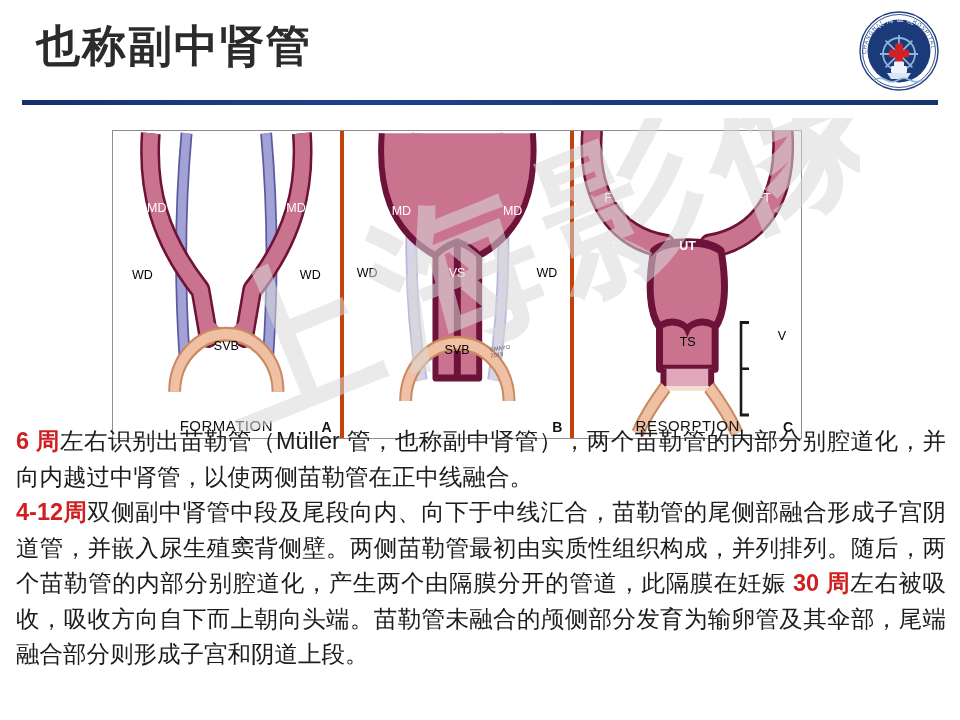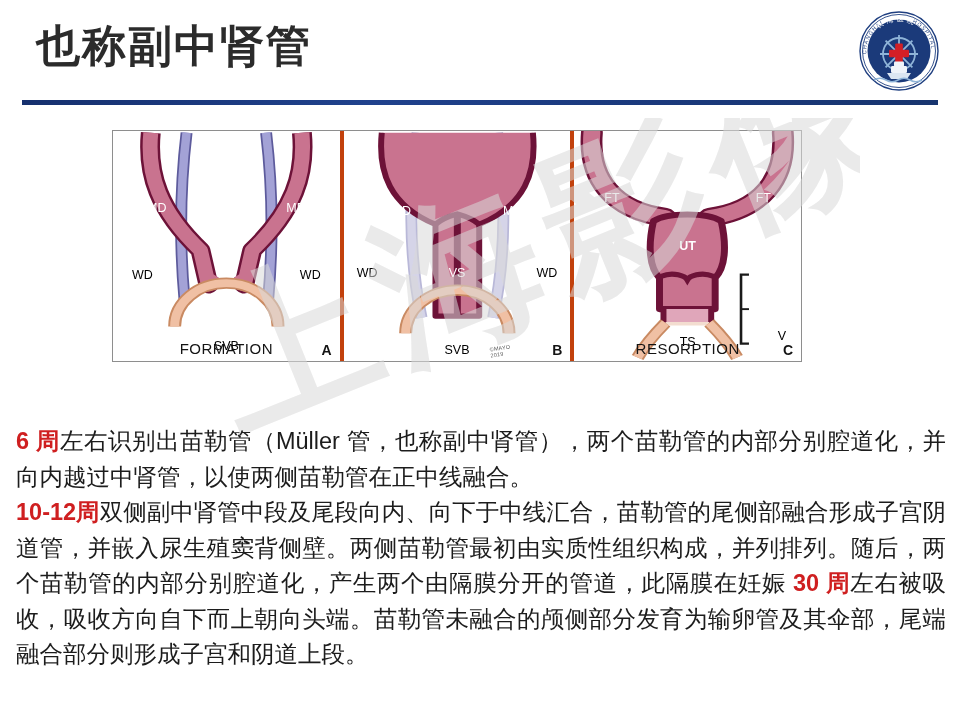--- a/index.html
+++ b/index.html
@@ -59,21 +59,21 @@
     width: 82px;
     height: 82px;
   }
 
   
   .figure {
     position: absolute;
     left: 112px;
     top: 130px;
     width: 690px;
-    height: 232px;
+    height: 309px;
     border: 1px solid #8e8e8e;
     background: #ffffff;
     box-sizing: border-box;
     display: flex;
   }
   .panel {
     position: relative;
     flex: 1 1 0;
     height: 100%;
     overflow: hidden;
@@ -306,17 +306,17 @@
   <div class="watermark">
     <svg viewBox="0 0 780 330">
       <g fill="#d9d9d9" transform="rotate(-22 390 165)">
         <text x="120" y="210" font-size="165" font-family="Liberation Sans, sans-serif" font-weight="bold" letter-spacing="14">上海影像</text>
       </g>
     </svg>
   </div>
 
   <div class="body-text">
     <span class="hl">6 周</span><span>左右识别出苗勒管（Müller 管，也称副中肾管），两个苗勒管的内部分别腔道化，并向内越过中肾管，以使两侧苗勒管在正中线融合。</span><br>
-    <span class="hl">10-12周</span><span>双侧副中肾管中段及尾段向内、向下于中线汇合，苗勒管的尾侧部融合形成子宫阴道管，并嵌入尿生殖窦背侧壁。两侧苗勒管最初由实质性组织构成，并列排列。随后，两个苗勒管的内部分别腔道化，产生两个由隔膜分开的管道，此隔膜在妊娠 </span><span class="hl">30 周</span><span>左右被吸收，吸收方向自下而上朝向头端。苗勒管未融合的颅侧部分发育为输卵管及其伞部，尾端融合部分则形成子宫和阴道上段。</span>
+    <span class="hl">4-12周</span><span>双侧副中肾管中段及尾段向内、向下于中线汇合，苗勒管的尾侧部融合形成子宫阴道管，并嵌入尿生殖窦背侧壁。两侧苗勒管最初由实质性组织构成，并列排列。随后，两个苗勒管的内部分别腔道化，产生两个由隔膜分开的管道，此隔膜在妊娠 </span><span class="hl">30 周</span><span>左右被吸收，吸收方向自下而上朝向头端。苗勒管未融合的颅侧部分发育为输卵管及其伞部，尾端融合部分则形成子宫和阴道上段。</span>
   </div>
 
 
 </div>
 
 </body></html>

